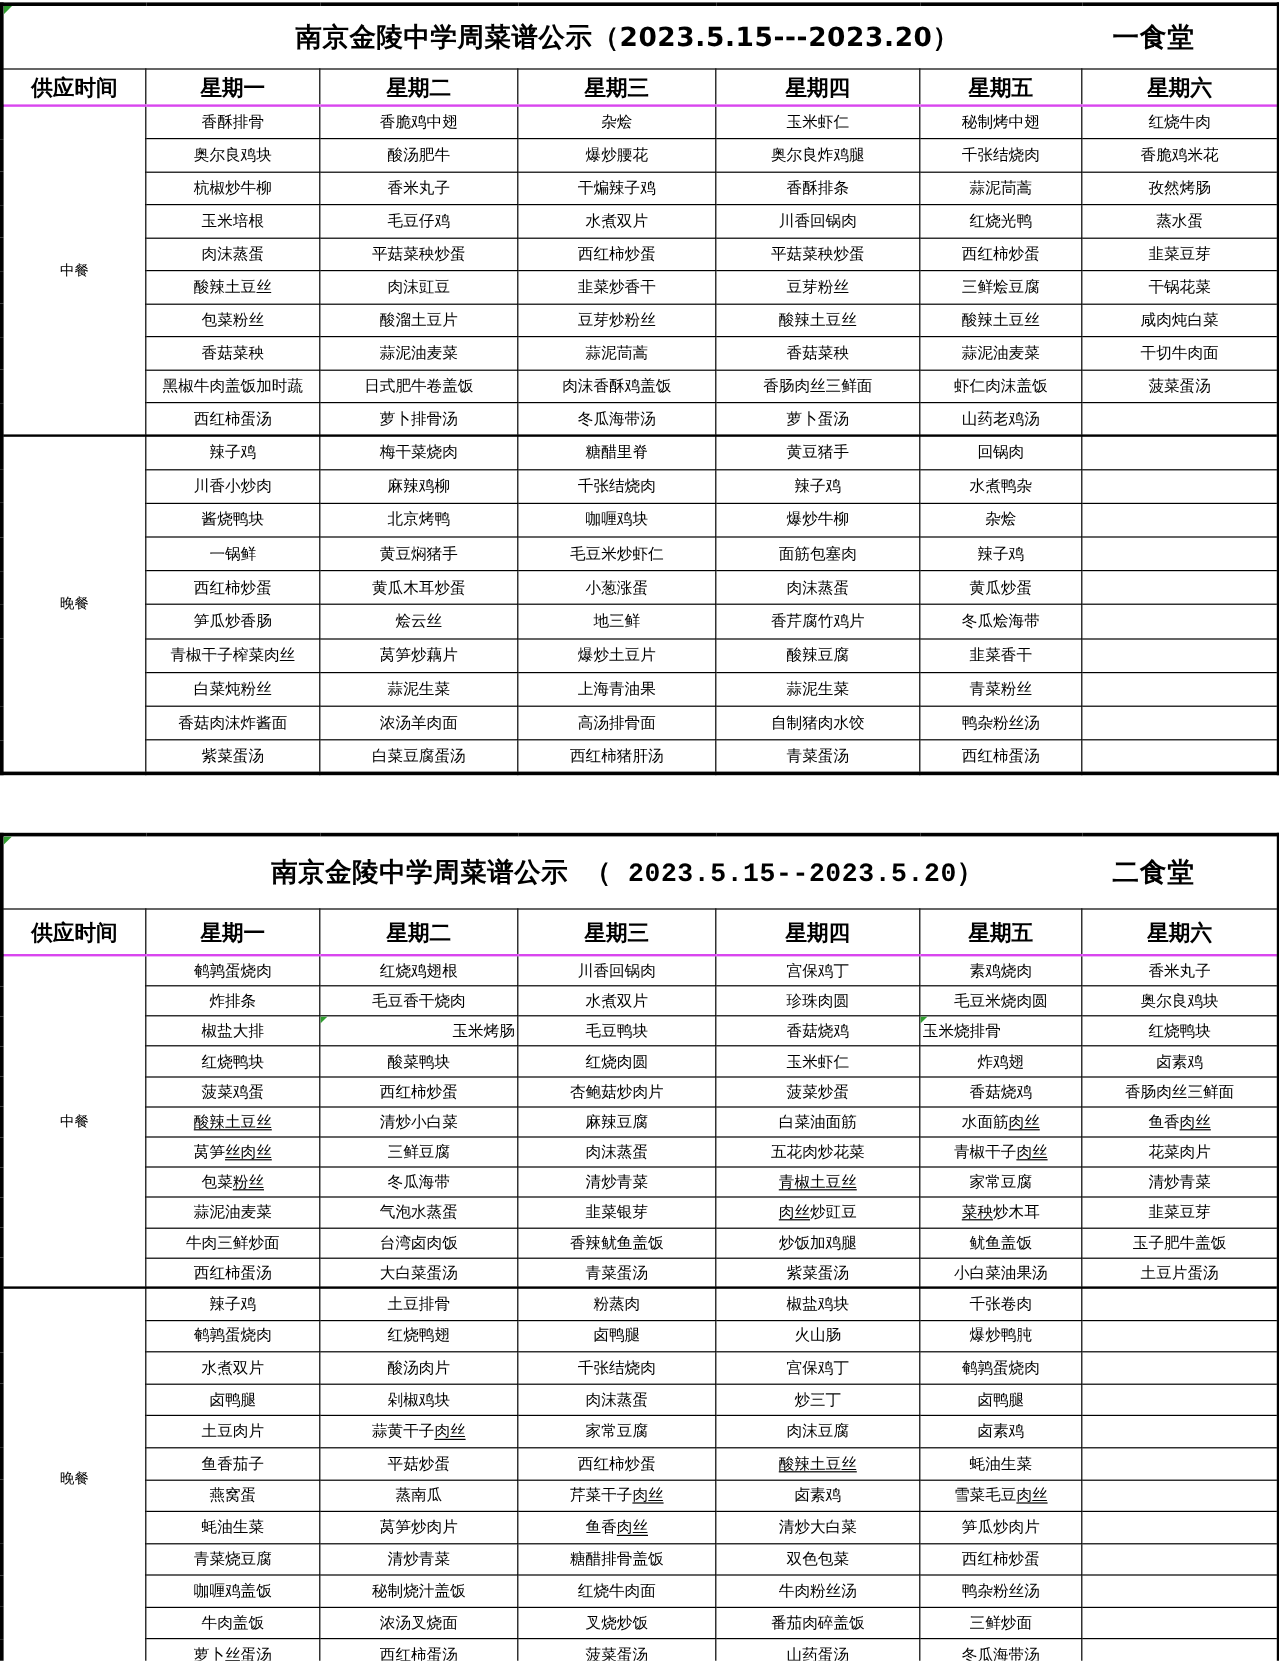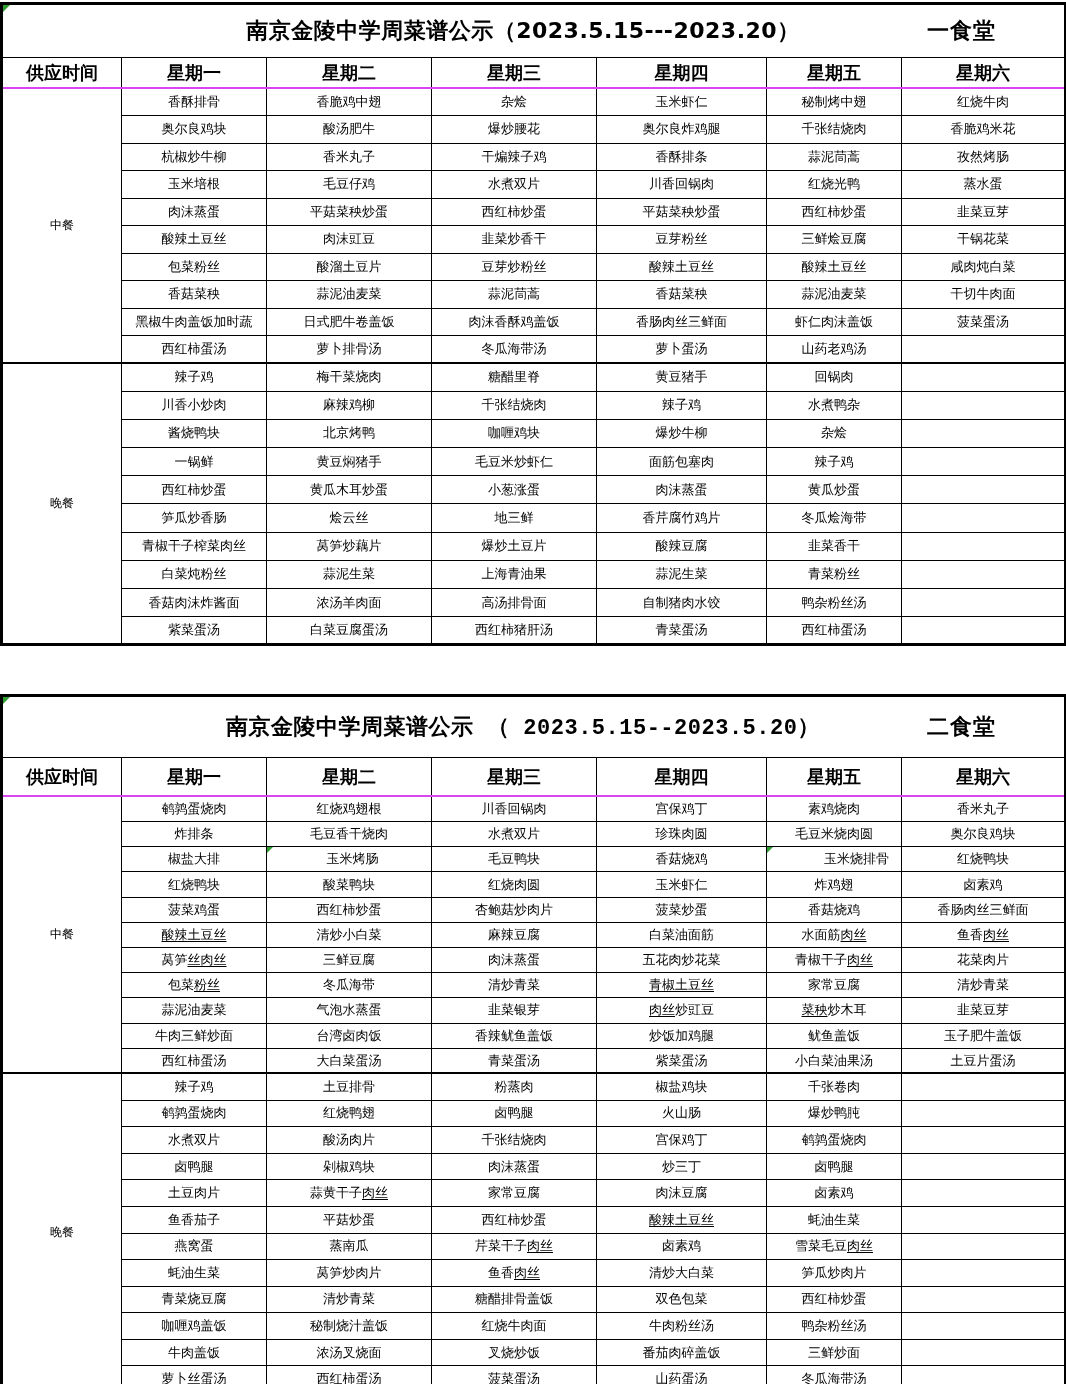--- a/index.html
+++ b/index.html
@@ -39,22 +39,22 @@
   tr.head-row th{font-size:18px;font-weight:700;border-bottom:2px solid #d946ef;}
   .c0 tr.head-row th{height:29px;}
   .c1 tr.head-row th{height:37px;}
   td.meal-label{font-size:12px;font-weight:400;border-right:1px solid #000;}
   .c0 .meal-lunch tr{height:27.5px;}
   .c0 .meal-dinner tr{height:28.2px;}
   .c1 .meal-lunch tr{height:25.2px;}
   .c1 .meal-dinner tr{height:26.6px;}
   tbody.meal-sec{border-top:2px solid #000;}
   u{text-decoration:underline;text-underline-offset:2px;}
-  .align-left{text-align:center;padding-left:9px;}
-  .align-right{text-align:right;padding-right:12px;}
+  .align-left{text-align:right;padding-left:9px;}
+  .align-right{text-align:left;padding-right:12px;}
   .corner-marker{
     position:absolute;top:0;left:0;width:0;height:0;
     border-top:7px solid #2f9e2f;border-right:7px solid transparent;
   }
   .cell-marker{
     position:absolute;top:0;left:0;width:0;height:0;
     border-top:6px solid #2f9e2f;border-right:6px solid transparent;
   }
 </style>
 </head>

